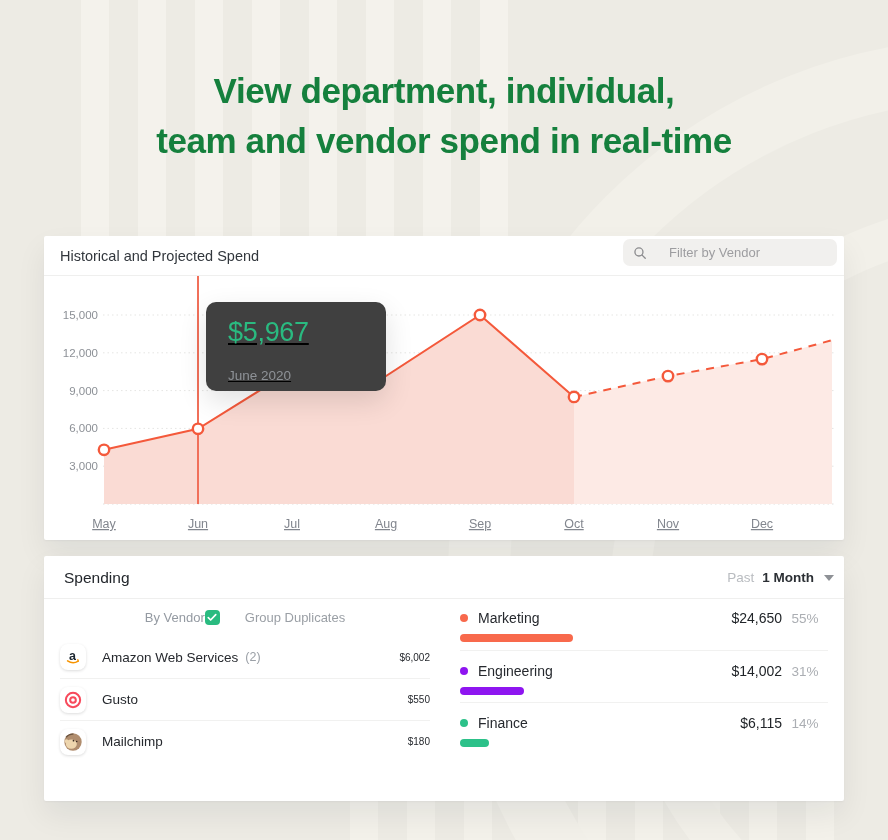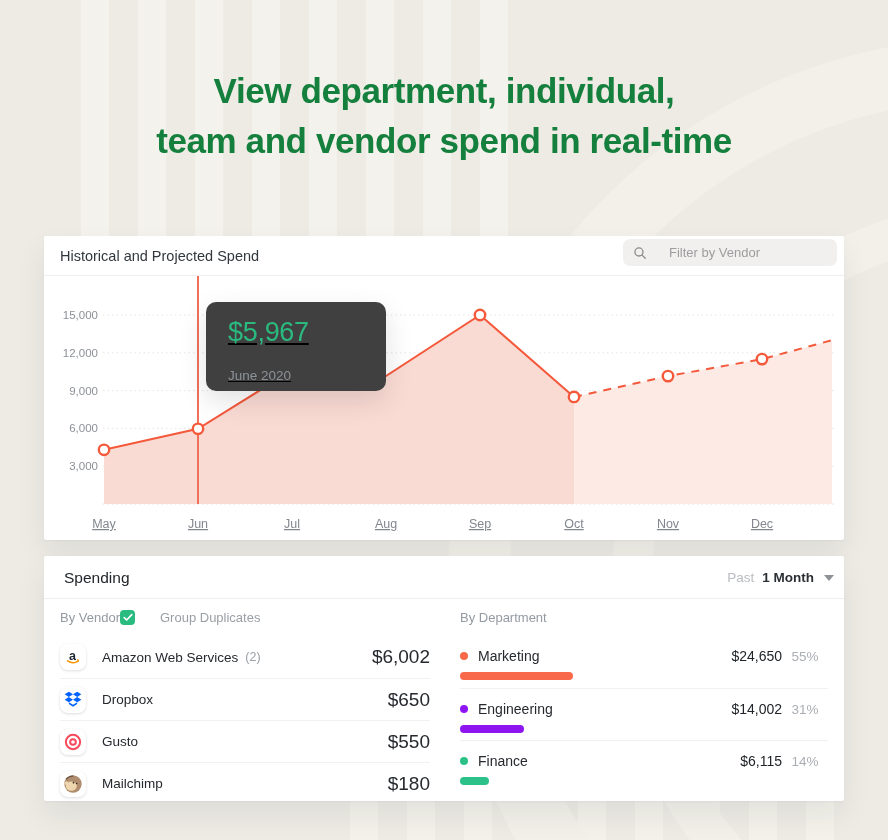--- a/index.html
+++ b/index.html
@@ -41,34 +41,34 @@
   
   .spend-header{position:absolute;left:4px;right:0;top:0;height:42px;}
   .spend-title{position:absolute;left:16px;top:13px;font-size:15.5px;font-weight:500;color:#22262b;}
   .period{position:absolute;right:10px;top:14px;display:flex;align-items:center;gap:8px;font-size:13.5px;cursor:pointer;}
   .period .past{color:#b9bcc0;}
   .period .val{color:#2b2f34;font-weight:600;text-align:center;}
   .caret{width:0;height:0;border-left:5px solid transparent;border-right:5px solid transparent;border-top:6px solid #8e9196;margin-left:2px;}
   .spend-divider{position:absolute;left:0;right:0;top:42px;height:1px;background:#efefee;}
   .col-left{position:absolute;left:16px;top:42px;width:370px;}
   .col-right{position:absolute;left:416px;top:42px;width:368px;}
-  .col-head{height:38px;display:flex;align-items:center;justify-content:flex-start;}
+  .col-head{height:38px;display:flex;align-items:center;justify-content:center;}
   .col-label{font-size:13px;color:#949aa2;}
   .gd-wrap{display:flex;align-items:center;gap:25px;cursor:pointer;}
   .checkbox{width:15px;height:15px;border-radius:4px;background:#c7cacd;display:flex;align-items:center;justify-content:center;}
   .checkbox.on{background:#2abb80;}
   .gd-label{font-size:13px;color:#9a9fa5;}
   .vendor-row{height:42px;display:flex;align-items:center;border-top:1px solid #f1f1f0;cursor:pointer;}
   .vendor-row:first-of-type{border-top:none;}
   .v-icon{width:26px;height:26px;border-radius:8px;background:#fff;box-shadow:0 1px 3px rgba(0,0,0,.14);
     display:flex;align-items:center;justify-content:center;margin-right:16px;flex:0 0 auto;}
   .v-icon svg{width:20px;height:20px;}
   .v-name{font-size:13.5px;color:#26292e;font-weight:500;}
   .v-count{font-size:12.5px;color:#9ba0a7;margin-left:7px;}
-  .v-amount{margin-left:auto;font-size:19px;color:#26292e;}
+  .v-amount{margin-left:auto;font-size:10px;color:#26292e;}
   .dept-block{border-top:1px solid #f1f1f0;padding:12px 0 0 0;height:52px;}
   .dept-block:first-of-type{border-top:none;height:52px;}
   .dept-line{display:flex;align-items:center;}
   .d-dot{width:8px;height:8px;border-radius:50%;margin-right:10px;flex:0 0 auto;}
   .d-name{font-size:14px;color:#26292e;}
   .d-amount{margin-left:auto;font-size:14px;color:#212529;font-weight:500;}
   .d-pct{width:46px;text-align:center;font-size:13.5px;color:#abaeb3;}
   .d-bar{height:8px;border-radius:4px;margin-top:8px;}
 </style>
 </head>
@@ -163,34 +163,20 @@
                 <text x="11.5" y="15" text-anchor="middle" font-size="15" font-weight="700" fill="#1c2630" font-family="Liberation Sans, sans-serif">a</text>
                 <path d="M5.5 16.6 Q12 21 18.2 16.9" stroke="#f79400" stroke-width="1.9" fill="none" stroke-linecap="round"></path>
                 <path d="M18.2 16.9 l-0.4 -1.8" stroke="#f79400" stroke-width="1.6" fill="none" stroke-linecap="round"></path>
               </svg>
             </span>
     <span class="v-name">Amazon Web Services</span>
     <span class="v-count">(2)</span>
     <span class="v-amount">$6,002</span>
   </div>
 
-  <div class="vendor-row">
-    <span class="v-icon">
-              <svg viewBox="0 0 24 24" fill="#0062ff">
-                <polygon points="7,2 12,5.2 7,8.4 2,5.2"></polygon>
-                <polygon points="17,2 22,5.2 17,8.4 12,5.2"></polygon>
-                <polygon points="7,8.4 12,11.6 7,14.8 2,11.6"></polygon>
-                <polygon points="17,8.4 22,11.6 17,14.8 12,11.6"></polygon>
-                <polygon points="7,14.6 12,17.8 17,14.6 17,16.8 12,20 7,16.8"></polygon>
-              </svg>
-            </span>
-    <span class="v-name">Dropbox</span>
-
-    <span class="v-amount">$650</span>
-  </div>
 
   <div class="vendor-row">
     <span class="v-icon">
               <svg viewBox="0 0 24 24" fill="none">
                 <circle cx="12" cy="12" r="8.6" stroke="#f74a5c" stroke-width="2.4"></circle>
                 <circle cx="12" cy="12" r="3.4" stroke="#f74a5c" stroke-width="2.4"></circle>
               </svg>
             </span>
     <span class="v-name">Gusto</span>
 
@@ -209,23 +195,20 @@
               </svg>
             </span>
     <span class="v-name">Mailchimp</span>
 
     <span class="v-amount">$180</span>
   </div>
 </div>
     </div>
 
     <div class="col-right">
-      <div class="col-head">
-        <span class="col-label">By Department</span>
-      </div>
       <div id="dept-list">
   <div class="dept-block">
     <div class="dept-line">
       <span class="d-dot" style="background: rgb(248, 105, 76);"></span>
       <span class="d-name">Marketing</span>
       <span class="d-amount">$24,650</span>
       <span class="d-pct">55%</span>
     </div>
     <div class="d-bar" style="background: rgb(248, 105, 76); width: 113px;"></div>
   </div>

